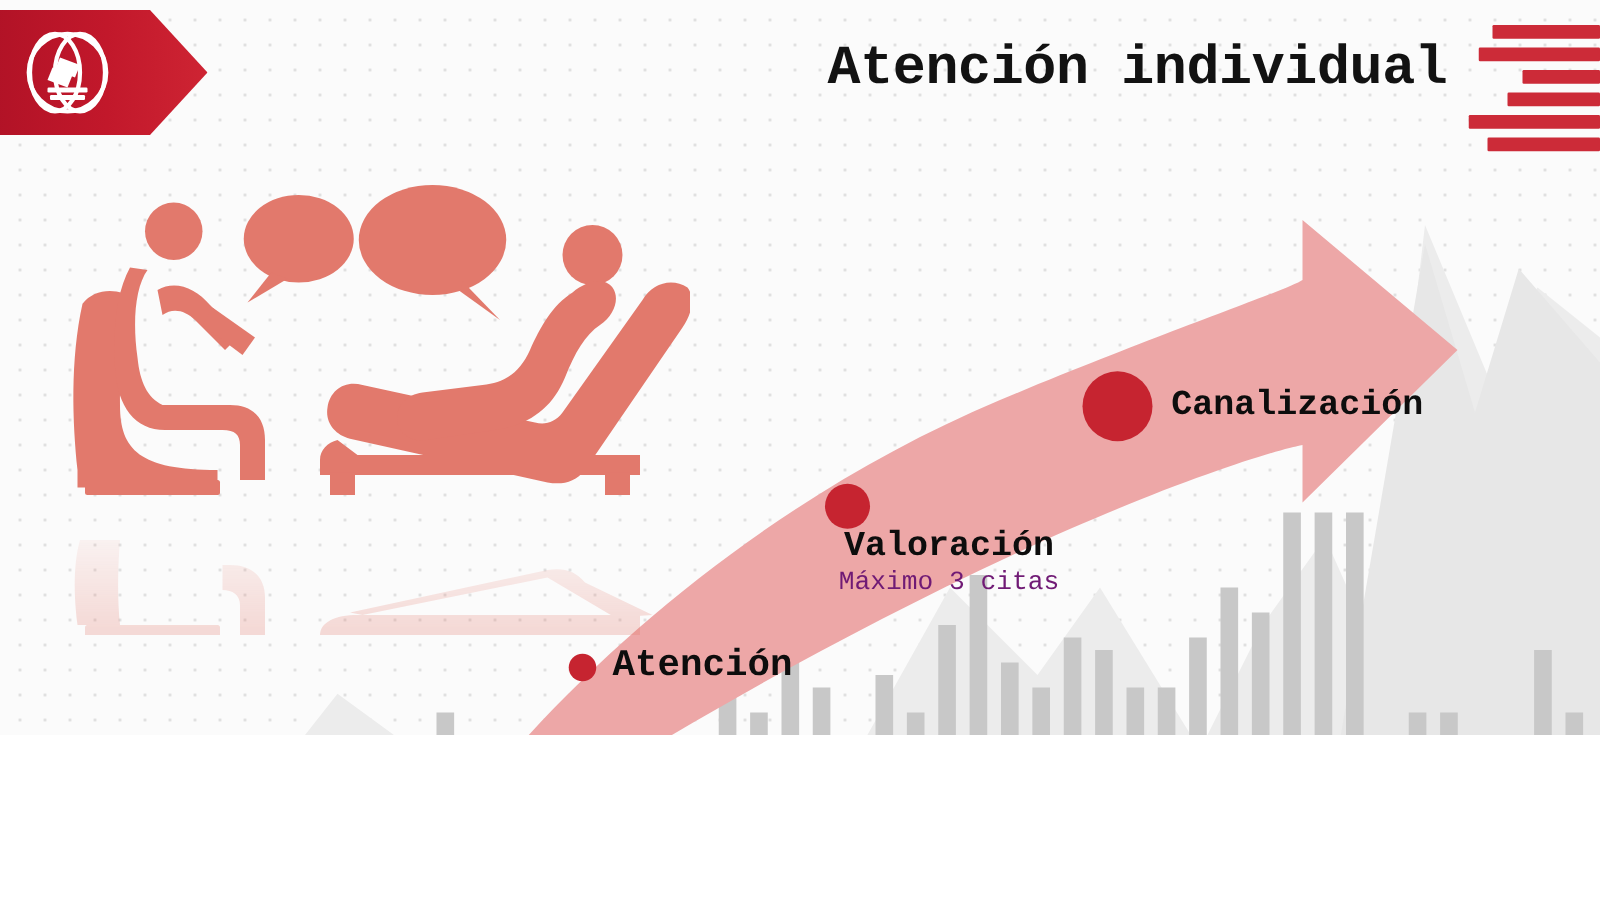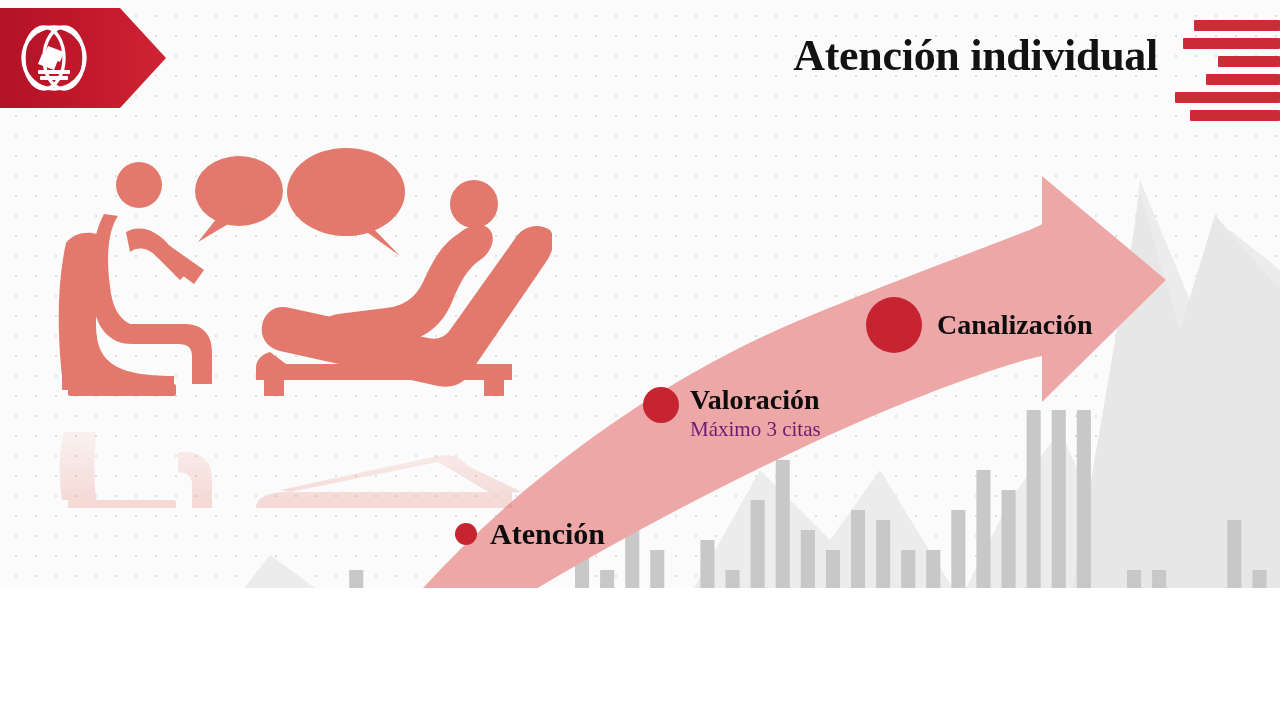--- a/index.html
+++ b/index.html
@@ -6,21 +6,21 @@
     margin: 0;
     padding: 0;
     background: #ffffff;
   }
   #slide {
     position: relative;
     width: 1280px;
     height: 588px;
     overflow: hidden;
     background: #fbfbfb;
-    font-family: Liberation Serif, serif;
+    font-family: Liberation Mono, monospace;
   }
 
   
   #dot-pattern {
     position: absolute;
     left: 0; top: 0;
     width: 1280px; height: 720px;
     background-image: radial-gradient(#dedede 1.1px, transparent 1.2px);
     background-size: 20px 20px;
     background-position: 6px 6px;
@@ -106,20 +106,21 @@
   }
   .milestone-dot {
     border-radius: 50%;
     background: #c62430;
     flex: 0 0 auto;
   }
   .milestone-text {
     display: flex;
     flex-direction: column;
     justify-content: center;
+    text-align: center;
   }
   .milestone-label {
     font-weight: bold;
     color: #0d0d0d;
     white-space: nowrap;
     line-height: 1.05;
   }
   .milestone-sub {
     font-weight: normal;
     color: #701a75;
@@ -129,22 +130,22 @@
     line-height: 1.05;
   }
 
   #milestone-atencion {
     left: 455px; top: 518px;
   }
   #milestone-atencion .milestone-dot { width: 22px; height: 22px; }
   #milestone-atencion .milestone-label { font-size: 30px; margin-left: 13px; }
 
   #milestone-valoracion {
-    left: 643px; top: 385px;
-    flex-direction: row;
+    left: 660px; top: 385px;
+    flex-direction: column;
     align-items: flex-start;
   }
   #milestone-valoracion .milestone-dot { width: 36px; height: 36px; margin-top: 2px; }
   #milestone-valoracion .milestone-label { font-size: 28px; margin-left: 11px; }
   #milestone-valoracion .milestone-sub { margin-left: 11px; }
 
   #milestone-canalizacion {
     left: 866px; top: 297px;
   }
   #milestone-canalizacion .milestone-dot { width: 56px; height: 56px; }

